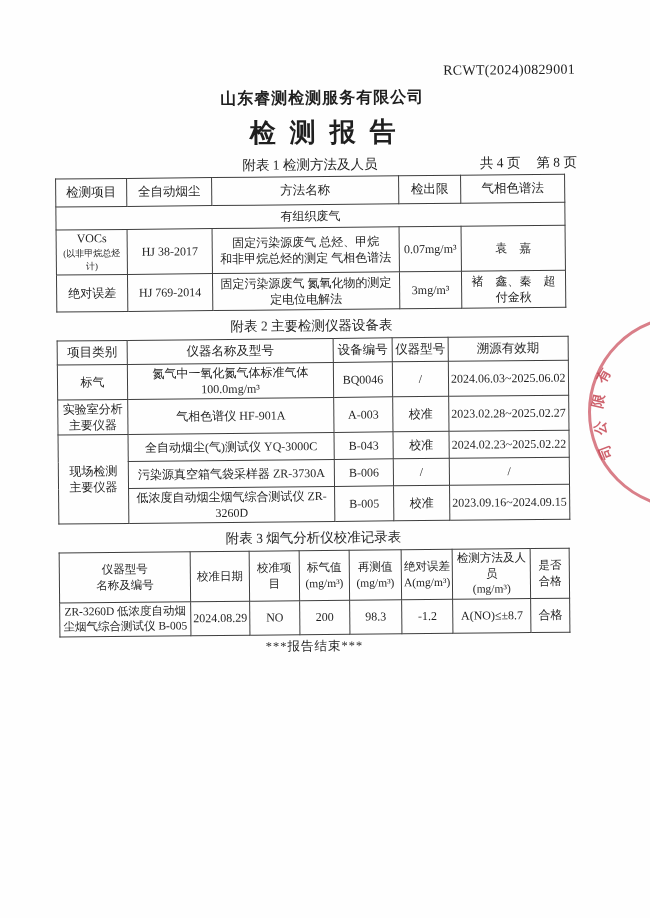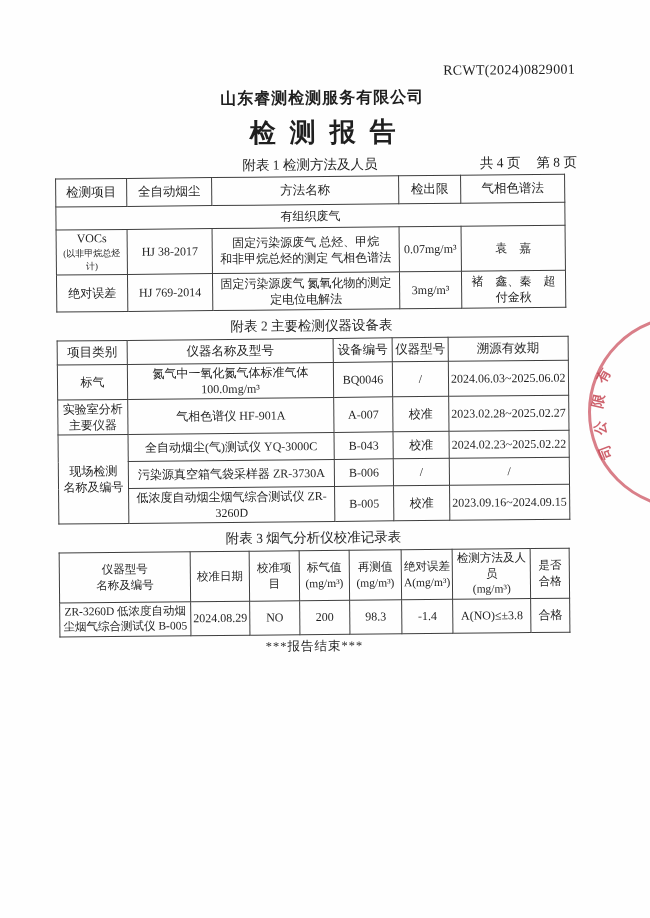--- a/index.html
+++ b/index.html
@@ -152,27 +152,27 @@
           <td>标气</td>
           <td>氮气中一氧化氮气体标准气体 100.0mg/m³</td>
           <td>BQ0046</td>
           <td>/</td>
           <td>2024.06.03~2025.06.02</td>
         </tr>
         <tr class="tall">
           <td class="ml">实验室分析
 主要仪器</td>
           <td>气相色谱仪 HF-901A</td>
-          <td>A-007</td>
+          <td>A-003</td>
           <td>校准</td>
           <td>2023.02.28~2025.02.27</td>
         </tr>
         <tr>
           <td class="ml" rowspan="3">现场检测
-名称及编号</td>
+主要仪器</td>
           <td>全自动烟尘(气)测试仪 YQ-3000C</td>
           <td>B-043</td>
           <td>校准</td>
           <td>2024.02.23~2025.02.22</td>
         </tr>
         <tr>
           <td>污染源真空箱气袋采样器 ZR-3730A</td>
           <td>B-006</td>
           <td>/</td>
           <td>/</td>
@@ -218,22 +218,22 @@
         </tr>
       </thead>
       <tbody>
         <tr>
           <td class="ml inst">ZR-3260D 低浓度自动烟
 尘烟气综合测试仪 B-005</td>
           <td>2024.08.29</td>
           <td>NO</td>
           <td>200</td>
           <td>98.3</td>
-          <td>-1.4</td>
-          <td>A(NO)≤±3.8</td>
+          <td>-1.2</td>
+          <td>A(NO)≤±8.7</td>
           <td>合格</td>
         </tr>
       </tbody>
     </table>
 
     <div class="end-note">***报告结束***</div>
   </div>
 
   <div class="stamp">
     <div class="stamp-circle"></div>

